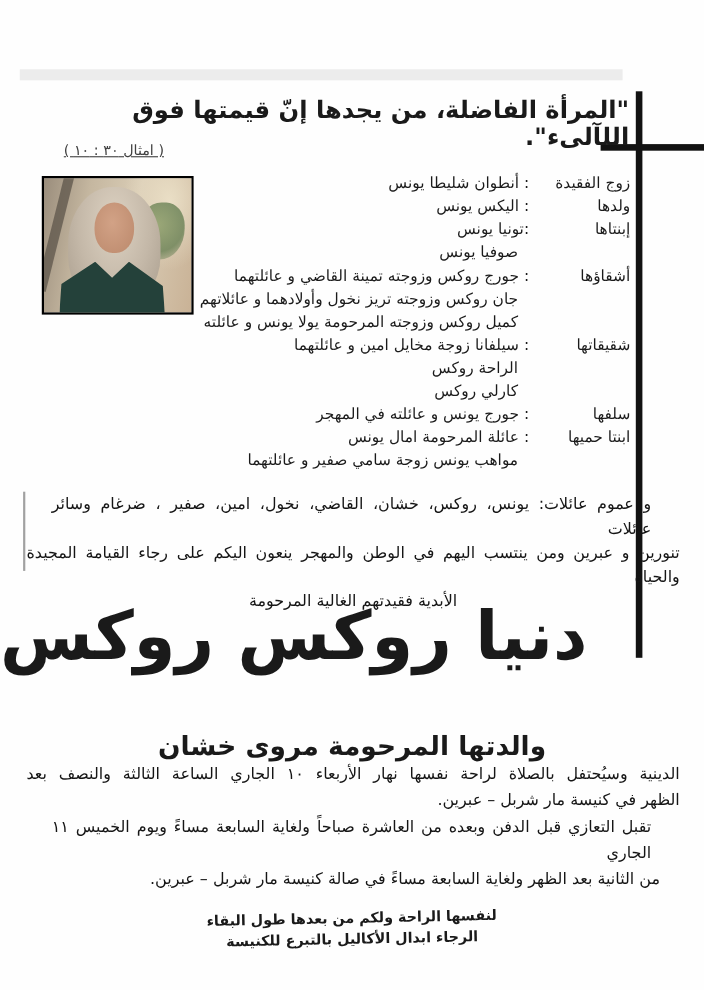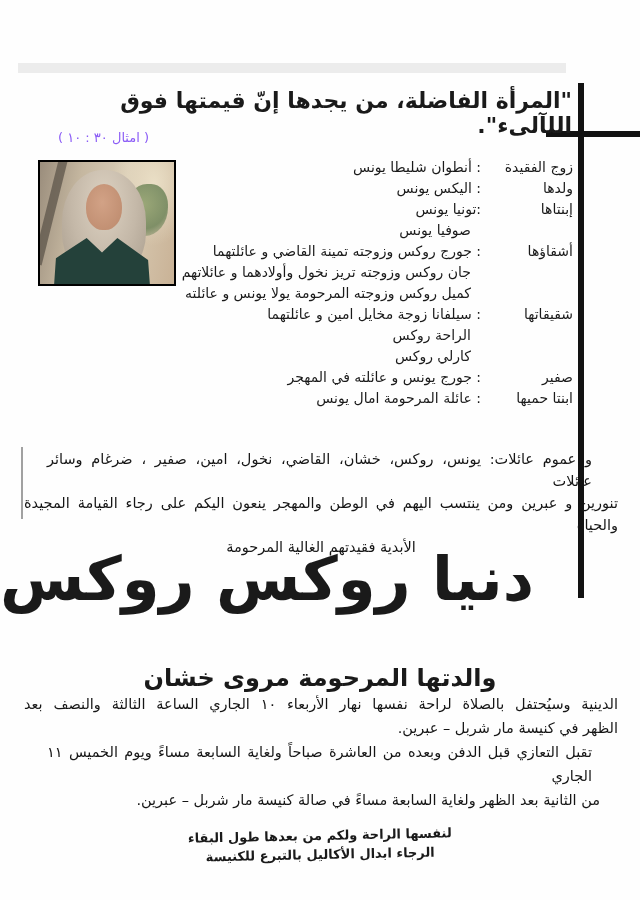--- a/index.html
+++ b/index.html
@@ -14,21 +14,21 @@
   .scan-band{position:absolute;left:18px;top:63px;width:548px;height:10px;background:#ececec;}
   .scan-scratch{position:absolute;left:21px;top:447px;width:2px;height:72px;background:#8a8a8a;opacity:.8;}
 
   
   .cross-v{position:absolute;left:578px;top:83px;width:6px;height:515px;background:#121212;}
   .cross-h{position:absolute;left:546px;top:131px;width:94px;height:6px;background:#121212;}
 
   
   .quote{position:absolute;right:68px;left:55px;top:88px;text-align:right;
     font-size:22px;font-weight:bold;letter-spacing:-0.2px;}
-  .quote-ref{position:absolute;left:58px;top:130px;font-size:13px;color:#8b5cf6;}
+  .quote-ref{position:absolute;left:58px;top:130px;font-size:13px;color:#404040;text-decoration:underline;}
 
   
   .photo{position:absolute;left:38px;top:160px;width:134px;height:122px;border:2px solid #000;
     background:linear-gradient(100deg,#9a8d7c 0%,#c5b7a0 28%,#dacdb6 58%,#c9b296 100%);overflow:hidden;}
   .photo .light{position:absolute;right:-8px;top:-6px;width:70px;height:90px;
     background:radial-gradient(ellipse at 60% 30%,#eadfc6 0%,rgba(234,223,198,0) 70%);}
   .photo .plant{position:absolute;right:6px;top:22px;width:42px;height:52px;border-radius:50% 40% 55% 45%;
     background:radial-gradient(circle at 40% 40%,#8fa06c 0%,#6f855a 60%,rgba(111,133,90,0) 100%);opacity:.85;}
   .photo .pole{position:absolute;left:6px;top:-6px;width:9px;height:110px;background:#5c544a;transform:rotate(14deg);opacity:.75;}
   .photo .hair{position:absolute;left:22px;top:8px;width:84px;height:108px;border-radius:48% 48% 42% 42%;
@@ -125,26 +125,30 @@
     </div>
     <div class="rel-row cont">
       <span class="rel-label"></span>
       <span class="rel-value">الراحة روكس</span>
     </div>
     <div class="rel-row cont">
       <span class="rel-label"></span>
       <span class="rel-value">كارلي روكس</span>
     </div>
     <div class="rel-row">
-      <span class="rel-label">صفير</span>
+      <span class="rel-label">سلفها</span>
       <span class="rel-value">: جورج يونس و عائلته في المهجر</span>
     </div>
     <div class="rel-row">
       <span class="rel-label">ابنتا حميها</span>
       <span class="rel-value">: عائلة المرحومة امال يونس</span>
+    </div>
+    <div class="rel-row cont">
+      <span class="rel-label"></span>
+      <span class="rel-value">مواهب يونس زوجة سامي صفير و عائلتهما</span>
     </div>
   </div>
 
   <div class="para p-announce">
     <div class="jline indent">و عموم عائلات: يونس، روكس، خشان، القاضي، نخول، امين، صفير ، ضرغام وسائر عائلات</div>
     <div class="jline">تنورين و عبرين ومن ينتسب اليهم في الوطن والمهجر ينعون اليكم على رجاء القيامة المجيدة والحياة</div>
     <div class="cline">الأبدية فقيدتهم الغالية المرحومة</div>
   </div>
 
   <div class="big-name">دنيا روكس روكس</div>

